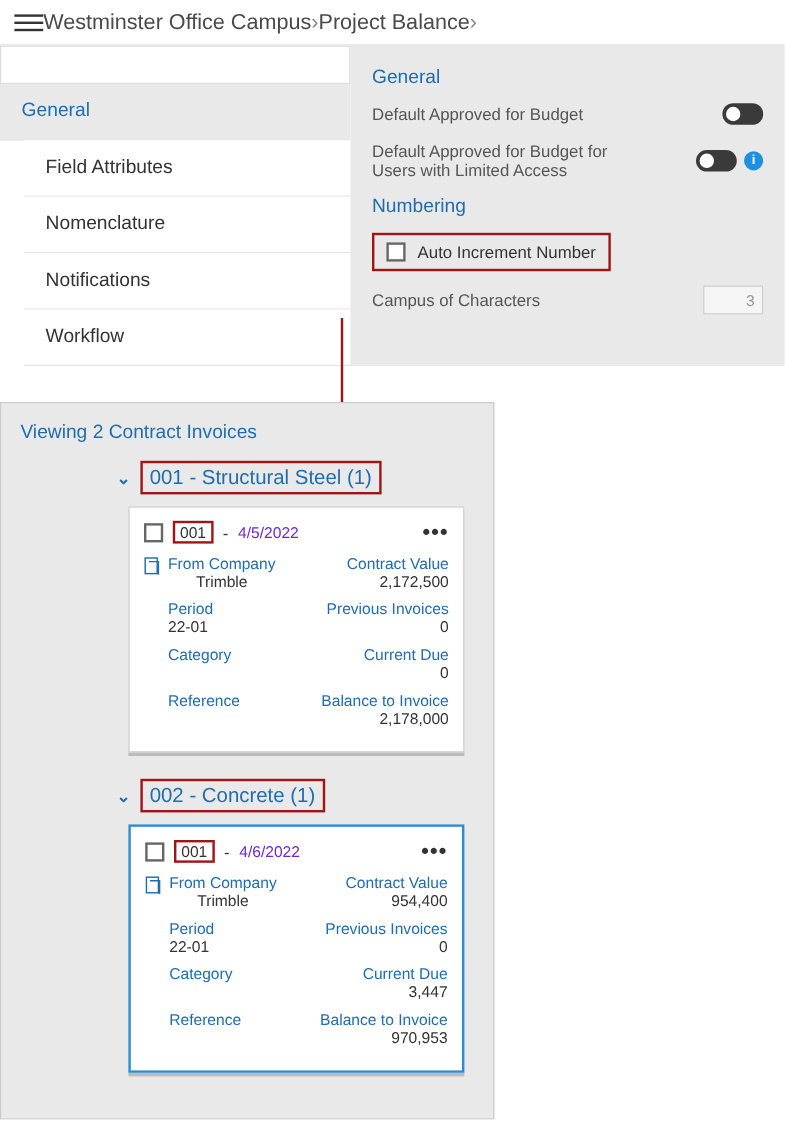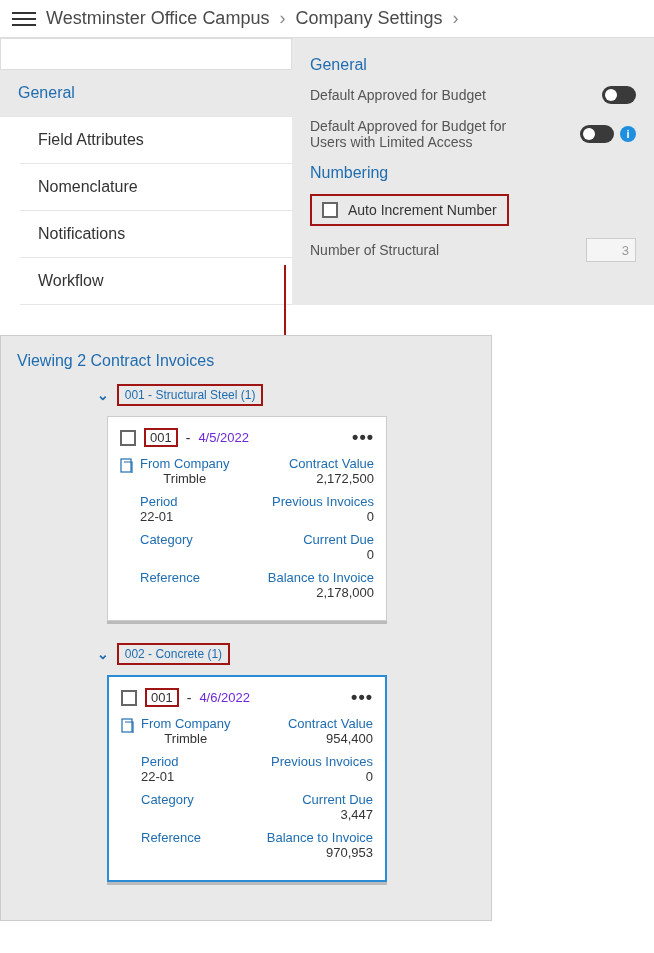--- a/index.html
+++ b/index.html
@@ -8,21 +8,20 @@
     background: #fff;
     width: 654px;
     color: #333;
     font-size: 14px;
   }
   .header {
     display: flex;
     align-items: center;
     padding: 8px 12px;
     background: #fff;
-    gap: 10px;
     color: #4a4a4a;
     font-size: 18px;
   }
   .hamburger {
     width: 24px;
     display: flex;
     flex-direction: column;
     gap: 4px;
     cursor: pointer;
   }
@@ -133,21 +132,21 @@
     width: 50px;
     height: 24px;
     border: 1px solid #ccc;
     background: #f5f5f5;
     text-align: right;
     padding-right: 6px;
     color: #999;
     font-size: 13px;
   }
   .invoice-panel {
-    width: 492px;
+    width: 412px;
     margin-top: 30px;
     background: #e9e9e9;
     border: 1px solid #ccc;
     padding: 16px;
     position: relative;
   }
   .invoice-title {
     color: #1f6db0;
     font-size: 16px;
     margin-bottom: 14px;
@@ -162,21 +161,21 @@
   .chevron {
     color: #1f6db0;
     font-size: 14px;
     font-weight: bold;
     transform: rotate(0deg);
   }
   .group-label-box {
     border: 2px solid #a01414;
     padding: 2px 6px;
     color: #1f6db0;
-    font-size: 12px;
+    font-size: 17px;
   }
   .card {
     width: 280px;
     margin-left: 90px;
     background: #fff;
     border: 1px solid #ccc;
     box-shadow: 0 3px 0 #bbb;
     margin-bottom: 22px;
   }
   .card.selected {
@@ -251,21 +250,21 @@
 <body>
 
 <div class="header">
   <div class="hamburger">
     <span></span>
       <span></span>
       <span></span>
   </div>
   <span class="crumb">Westminster Office Campus</span>
   <span class="crumb-sep">›</span>
-  <span class="crumb">Company Settings</span>
+  <span class="crumb">Project Balance</span>
   <span class="crumb-sep">›</span>
 </div>
 
 <div class="top-area">
   <div class="left-col">
     <div class="filter-bar"></div>
     <div class="nav-item active">General</div>
     <div class="nav-item white">Field Attributes</div>
     <div class="nav-item white">Nomenclature</div>
     <div class="nav-item white">Notifications</div>
@@ -285,21 +284,21 @@
         <div class="toggle"></div>
         <span class="info-icon">i</span>
       </div>
     </div>
     <div class="section-title">Numbering</div>
     <div class="highlight-box">
       <div class="checkbox"></div>
       <span>Auto Increment Number</span>
     </div>
     <div class="setting-row">
-      <div class="setting-label">Number of Structural</div>
+      <div class="setting-label">Campus of Characters</div>
       <input class="num-input" readonly="" value="3" style="">
     </div>
   </div>
 </div>
 
 <svg class="arrow-svg" width="40" height="170">
   <defs>
     <marker id="arrowhead" markerWidth="8" markerHeight="8" refX="4" refY="4" orient="auto">
       <path d="M0,0 L8,4 L0,8 Z" fill="#a01414"></path>
     </marker>

